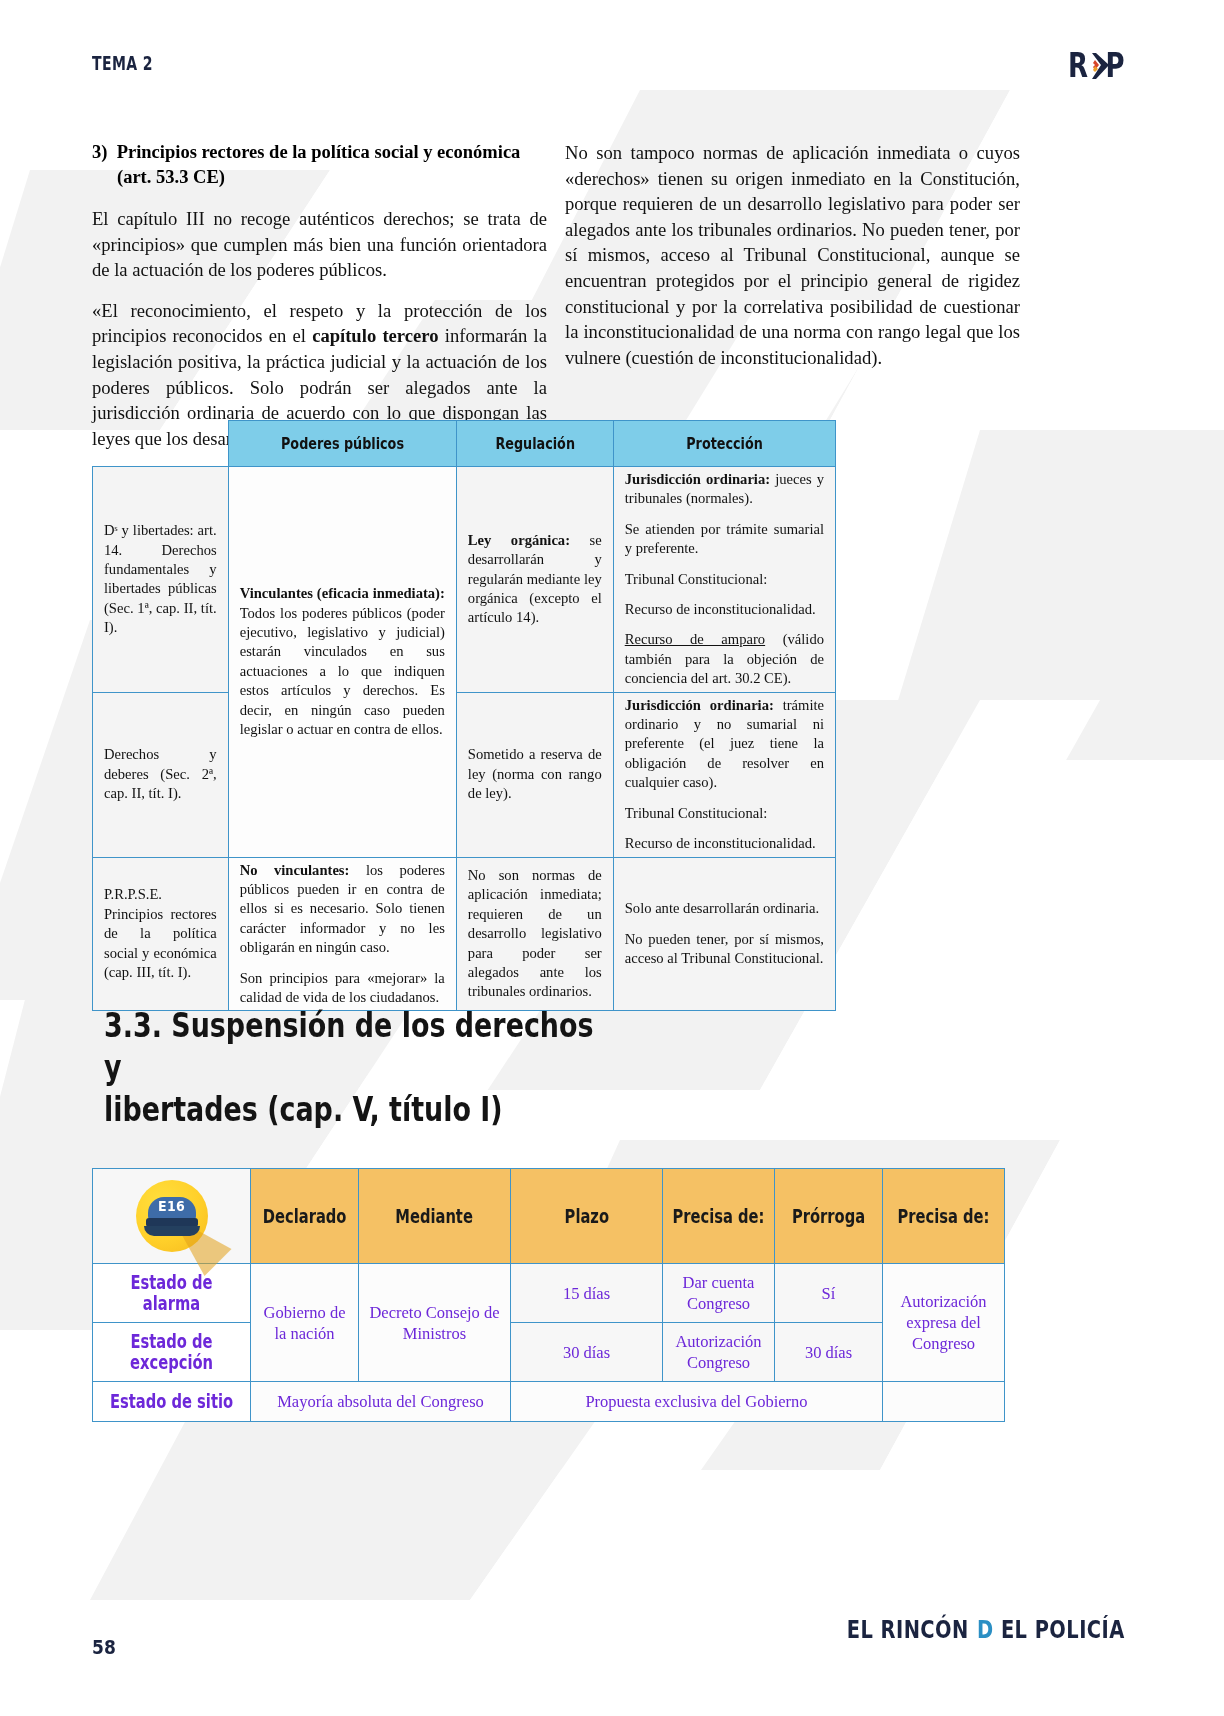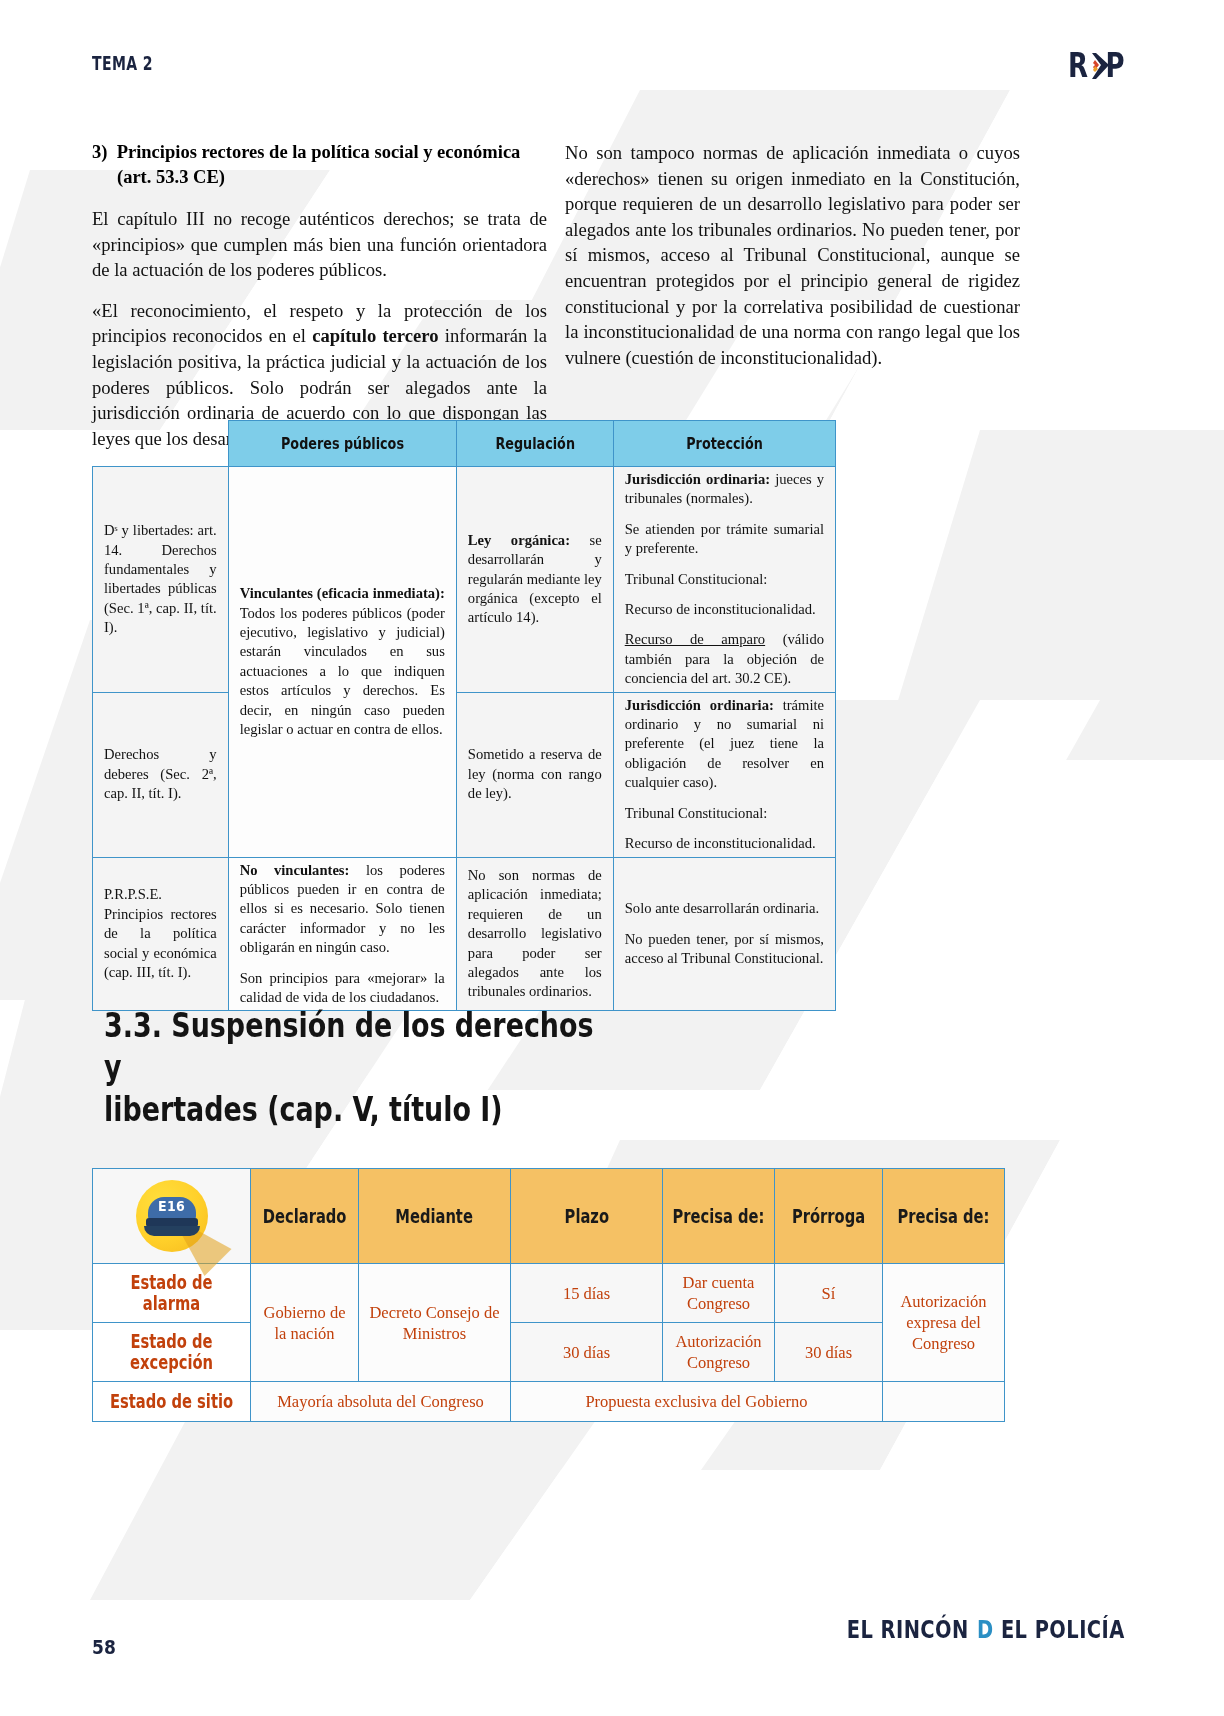--- a/index.html
+++ b/index.html
@@ -78,21 +78,21 @@
   .tbl2 { position:absolute; left:92px; top:1156px; width:912px; border-collapse:collapse; table-layout:fixed;margin-top:12px; }
   .tbl2 td, .tbl2 th { border:1px solid #3f94c9; }
   .tbl2 thead th {
     background:#f5c164; height:95px; text-align:center; color:#1a1a1a;
     font-family:"DejaVu Sans Condensed","Liberation Sans", sans-serif;
     font-weight:bold; font-size:19px;
   }
   .tbl2 thead th span { display:inline-block; transform:scaleX(.86); }
   .tbl2 thead th.badge-cell { background:#f7f7f7; }
   .tbl2 td {
-    background:#f7f7f7; text-align:center; color:#c2410c;
+    background:#f7f7f7; text-align:center; color:#6d28d9;
     font-family:"Liberation Serif", serif; font-size:16.5px; line-height:21px;
     padding:8px 6px;
   }
   .tbl2 td.rowhead {
     font-family:"DejaVu Sans Condensed","Liberation Sans", sans-serif;
     font-weight:bold; font-size:19px; background:#fff;
   }
   .tbl2 td.rowhead span { display:inline-block; transform:scaleX(.86); }
   .tbl2 td.lite { background:#fcfcfc; }
 

